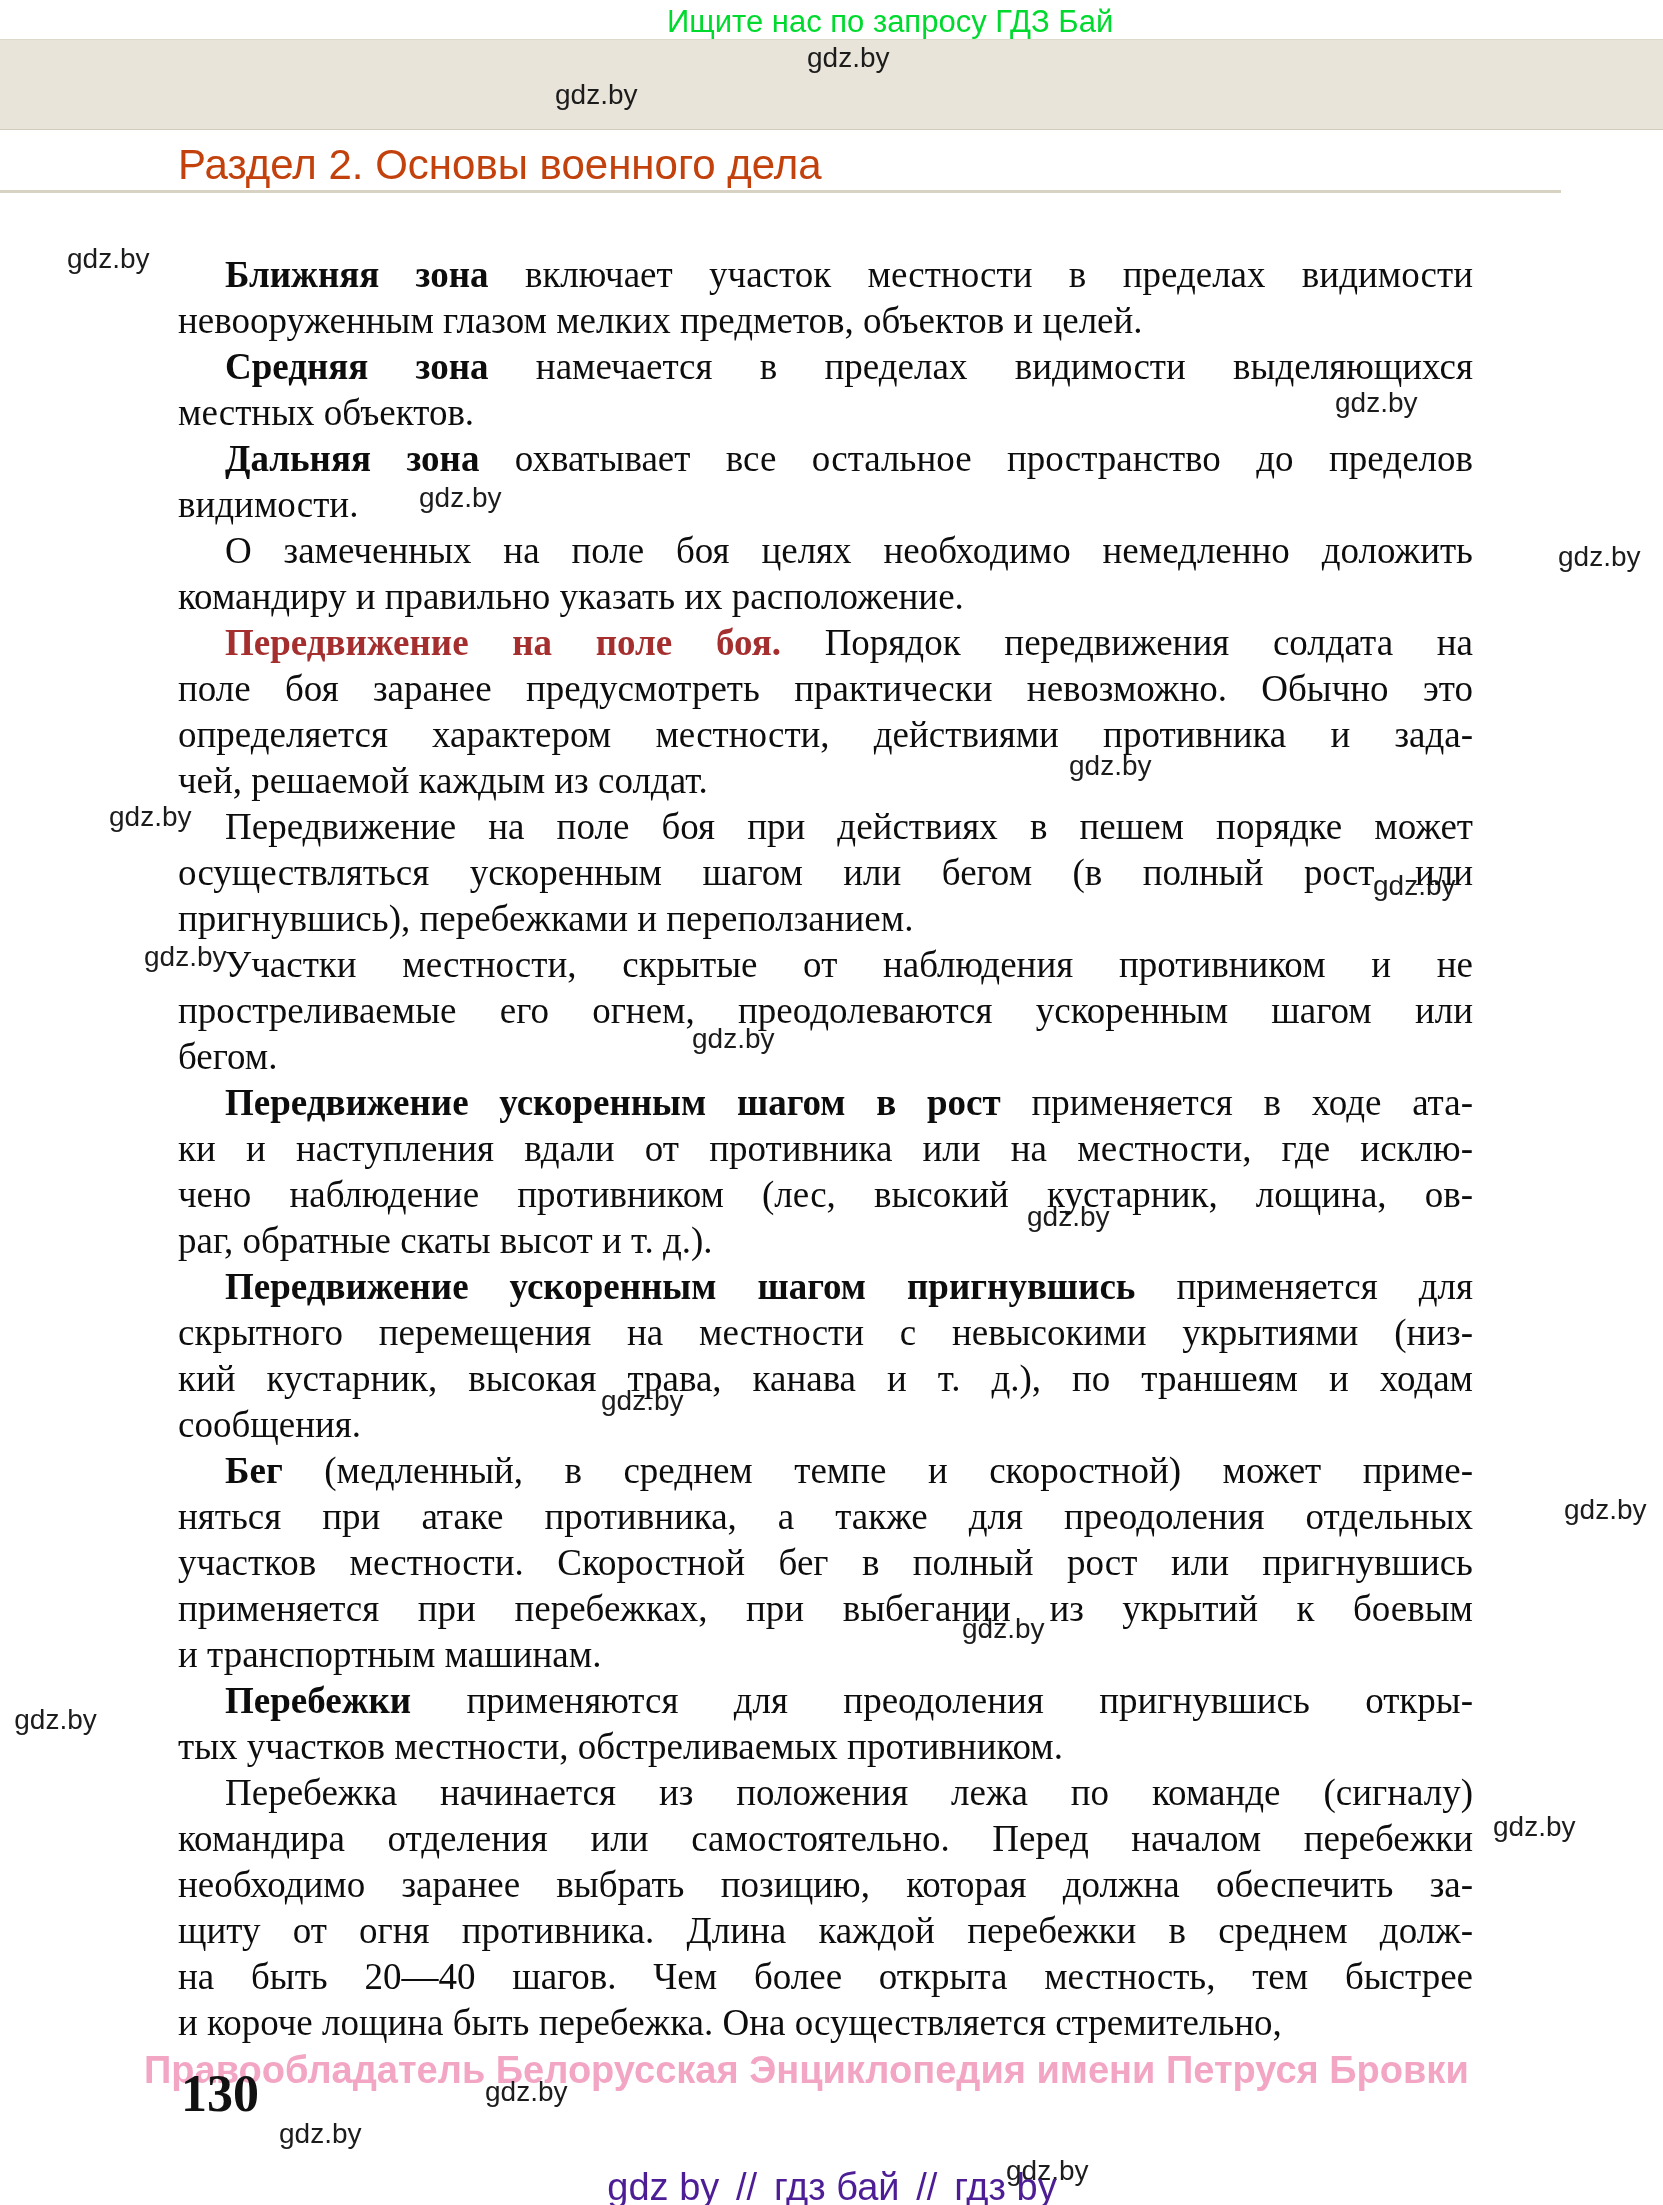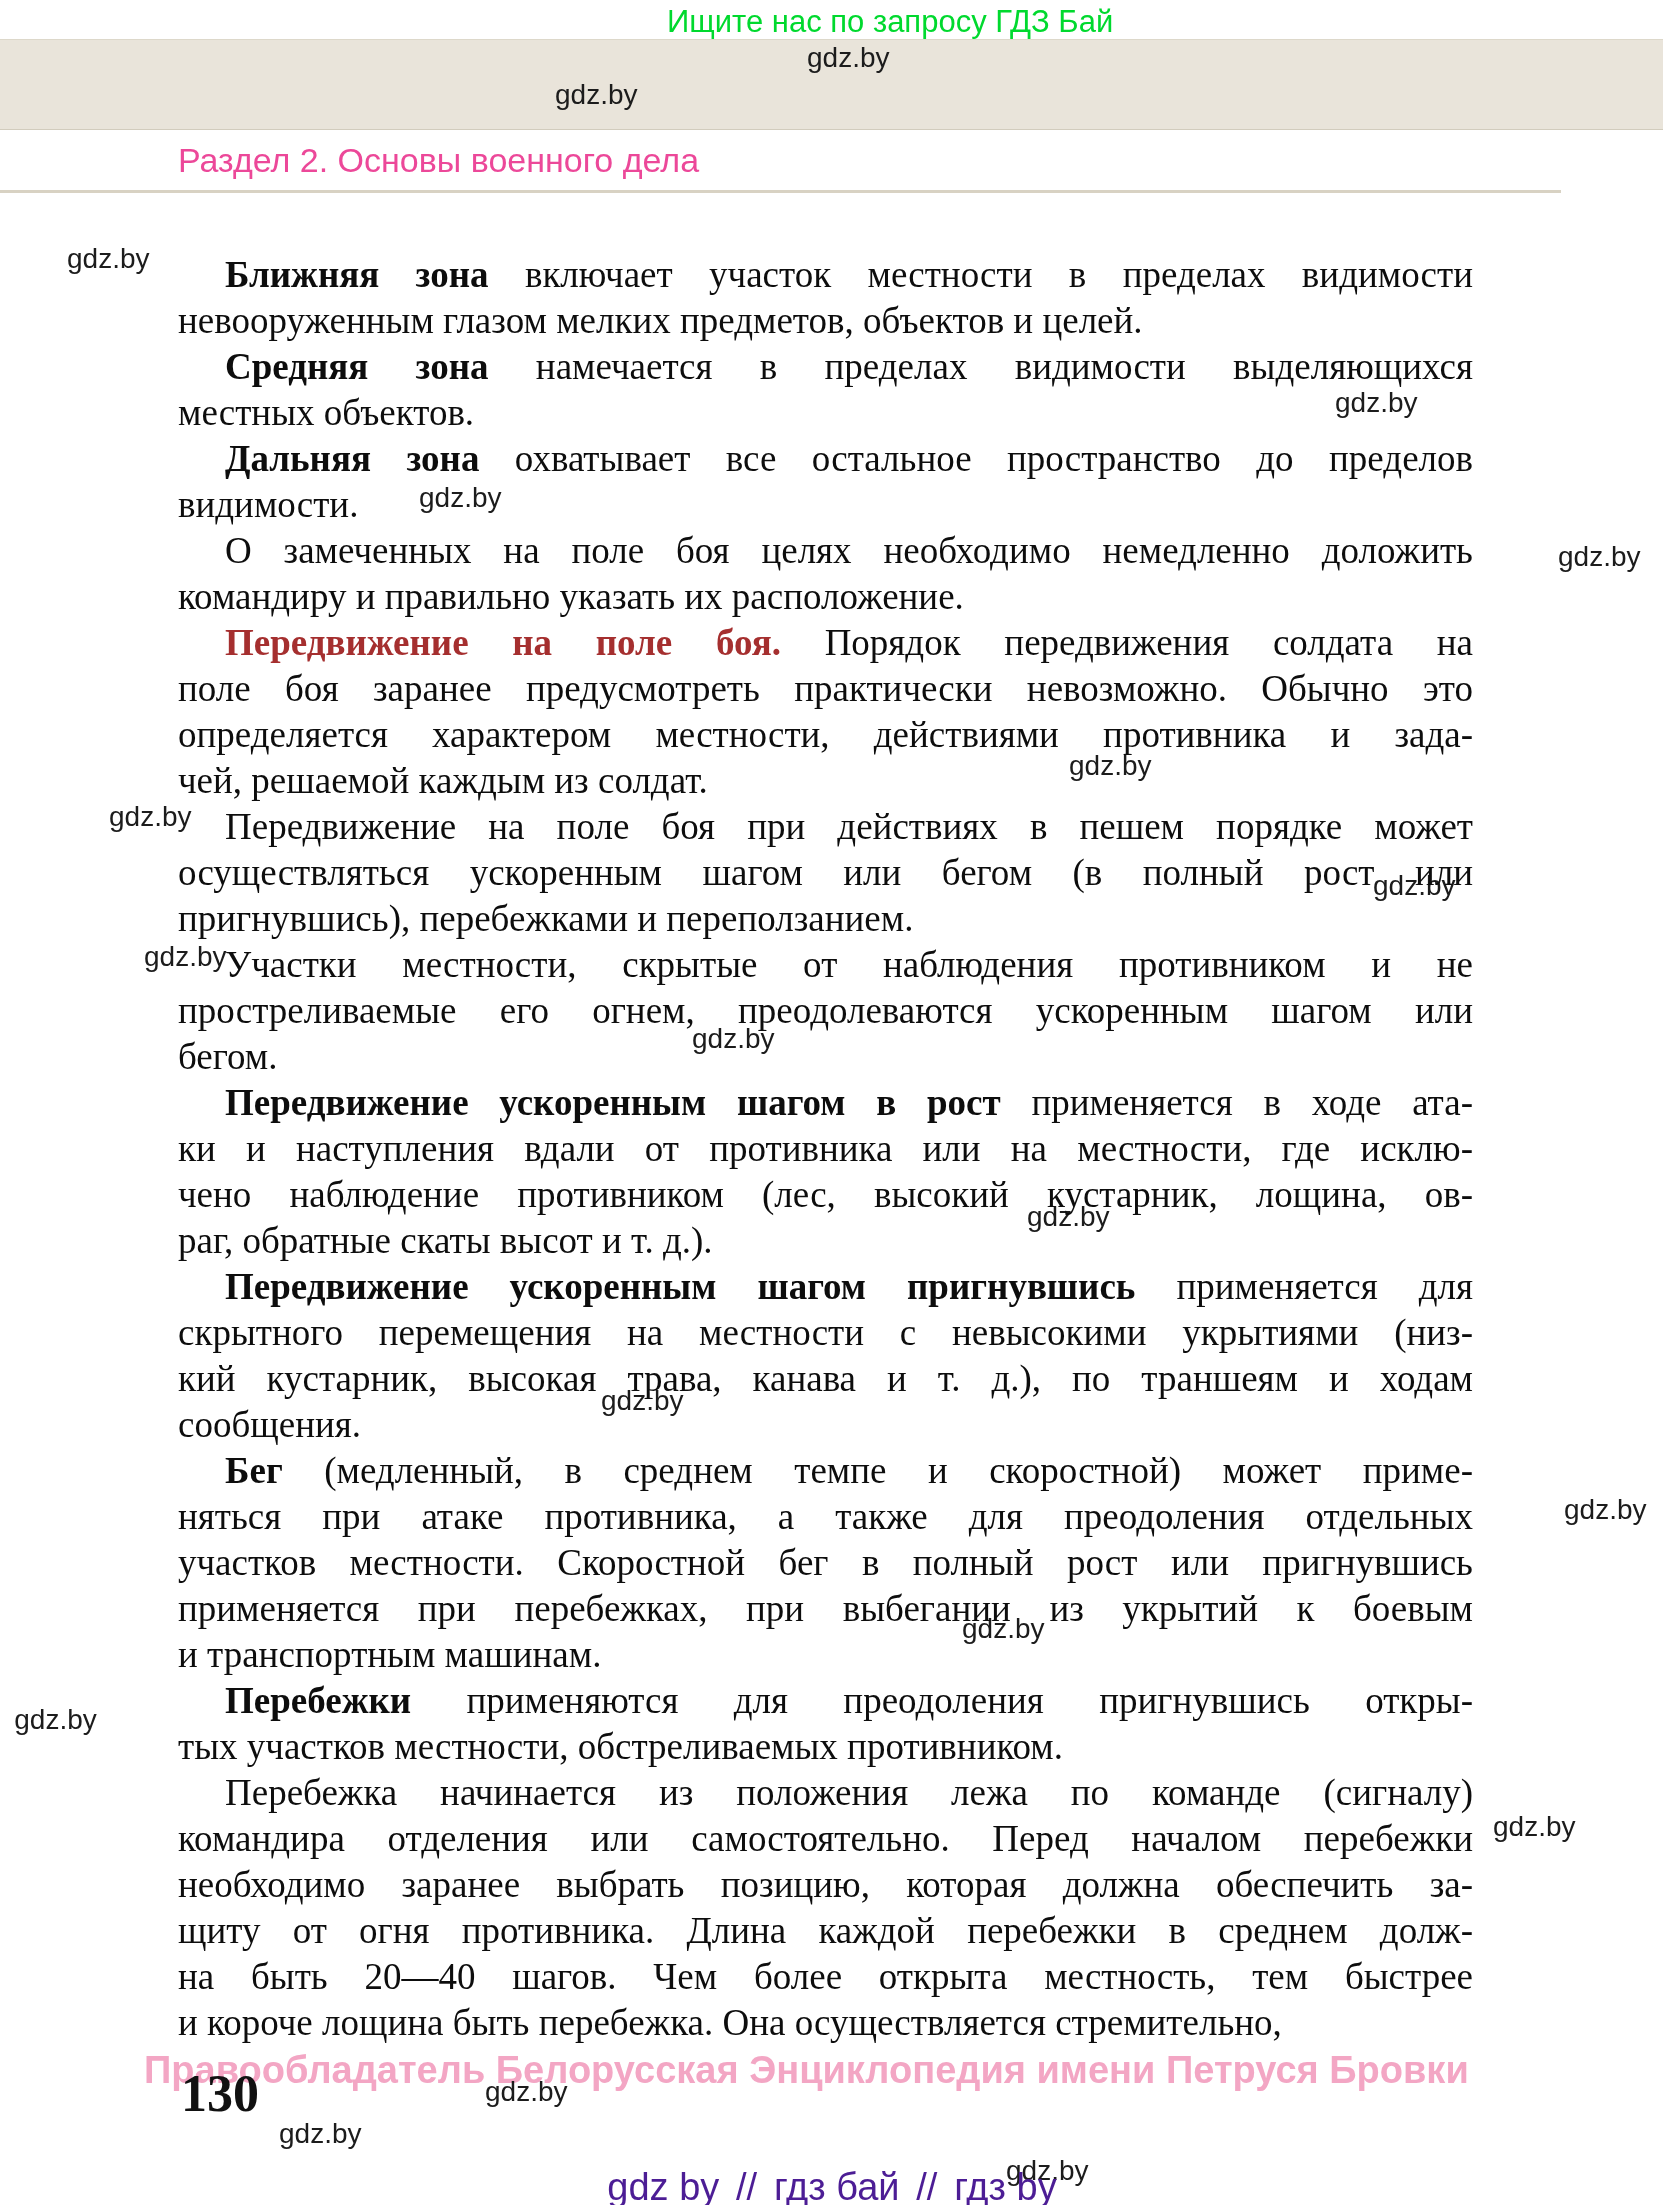--- a/index.html
+++ b/index.html
@@ -16,21 +16,21 @@
   }
   
   .band{
     position:absolute;left:0;top:39px;width:100%;height:89px;
     background:#e9e4da;border-top:0.8px solid #ddd8ca;border-bottom:1.7px solid #d2ccbd;
   }
   
   .section-title{
     position:absolute;left:178px;top:141px;
     font-family:"Liberation Sans", sans-serif;
-    font-size:34px;color:#ec4899;white-space:nowrap;
+    font-size:42px;color:#c2410c;white-space:nowrap;
   }
   .header-rule{
     position:absolute;left:0;top:190px;width:1561px;height:3.4px;
     background:#d8d2c3;
   }
   
   .body-text{
     position:absolute;left:178px;top:252px;width:1295px;
     font-size:37px;line-height:46px;color:#0d0d0d;
   }

